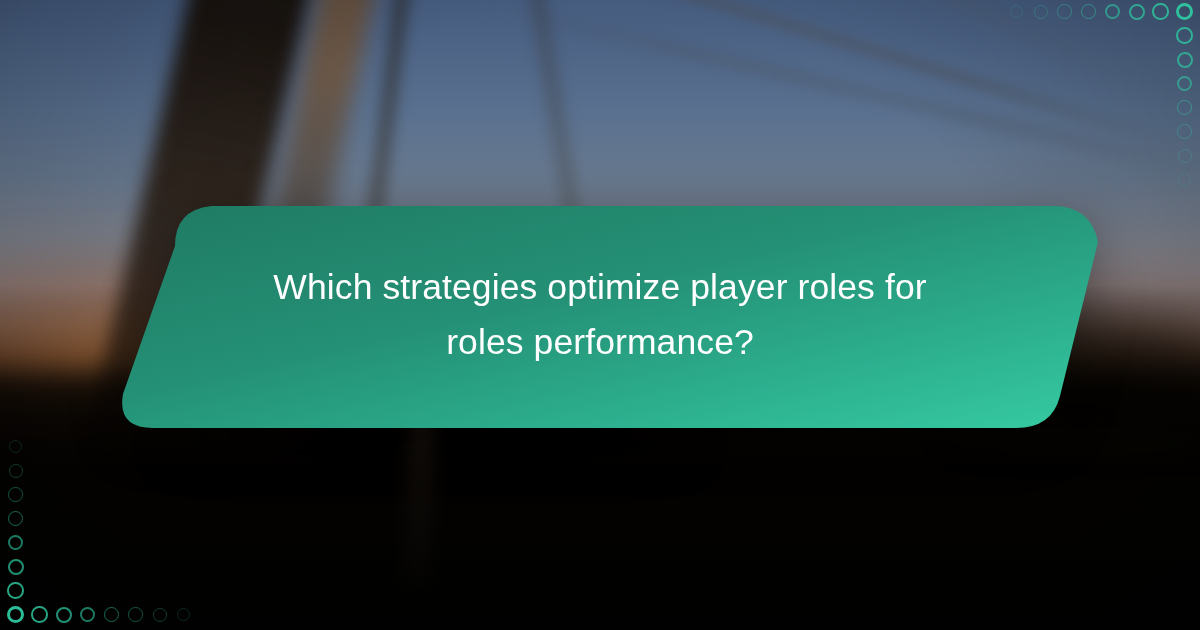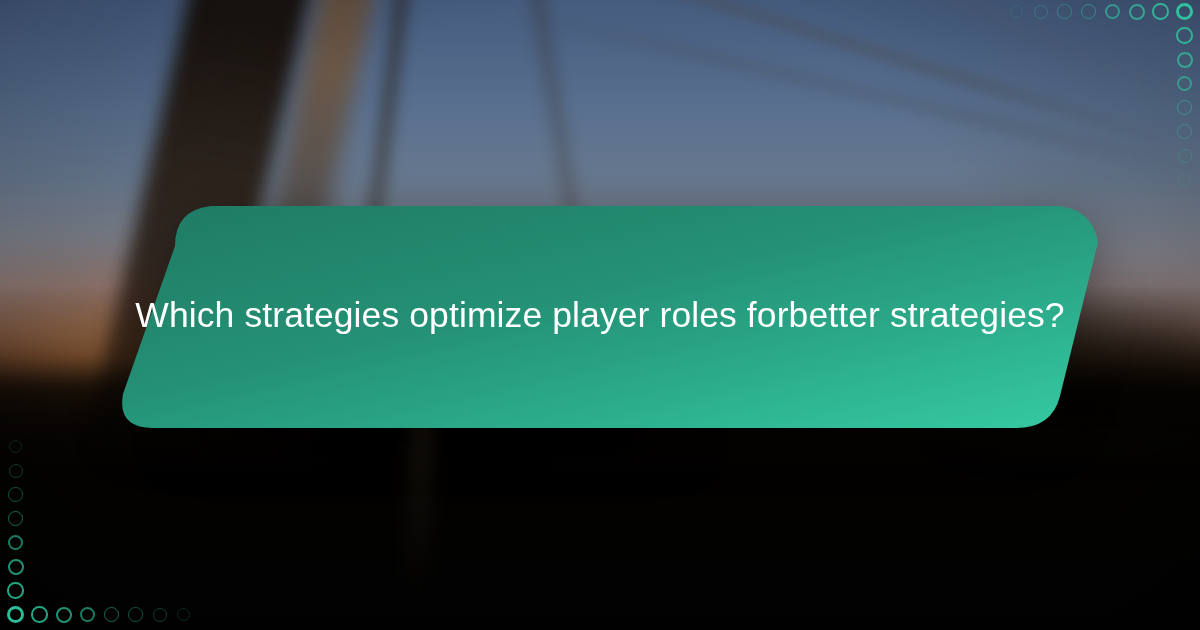--- a/index.html
+++ b/index.html
@@ -231,21 +231,21 @@
     position:absolute; inset:0;
     filter: drop-shadow(0 10px 26px rgba(0,0,0,0.38));
   }
   .card-shape svg { display:block; width:100%; height:100%; }
 
   .card-text {
     position:absolute;
     left:0; top:0;
     width:1010px; height:234px;
     display:flex;
-    flex-direction:row;
+    flex-direction:column;
     align-items:center;
     justify-content:center;
     padding:0 70px;
     text-align:center;
   }
   .card-text .line {
     color:#ffffff;
     font-size:35.5px;
     line-height:55px;
     font-weight:400;
@@ -331,18 +331,18 @@
           L 965,198
           Q 957,230 921,230
           L 58,230
           Q 22,230 28,196
           Z" fill="url(#cardGrad)"></path>
       </svg>
     </div>
 
     <div class="card-text">
       <div class="line">Which strategies optimize player roles for</div>
-      <div class="line">better strategies?</div>
+      <div class="line">roles performance?</div>
     </div>
 
   </div>
 
 </div>
 
 </body></html>

